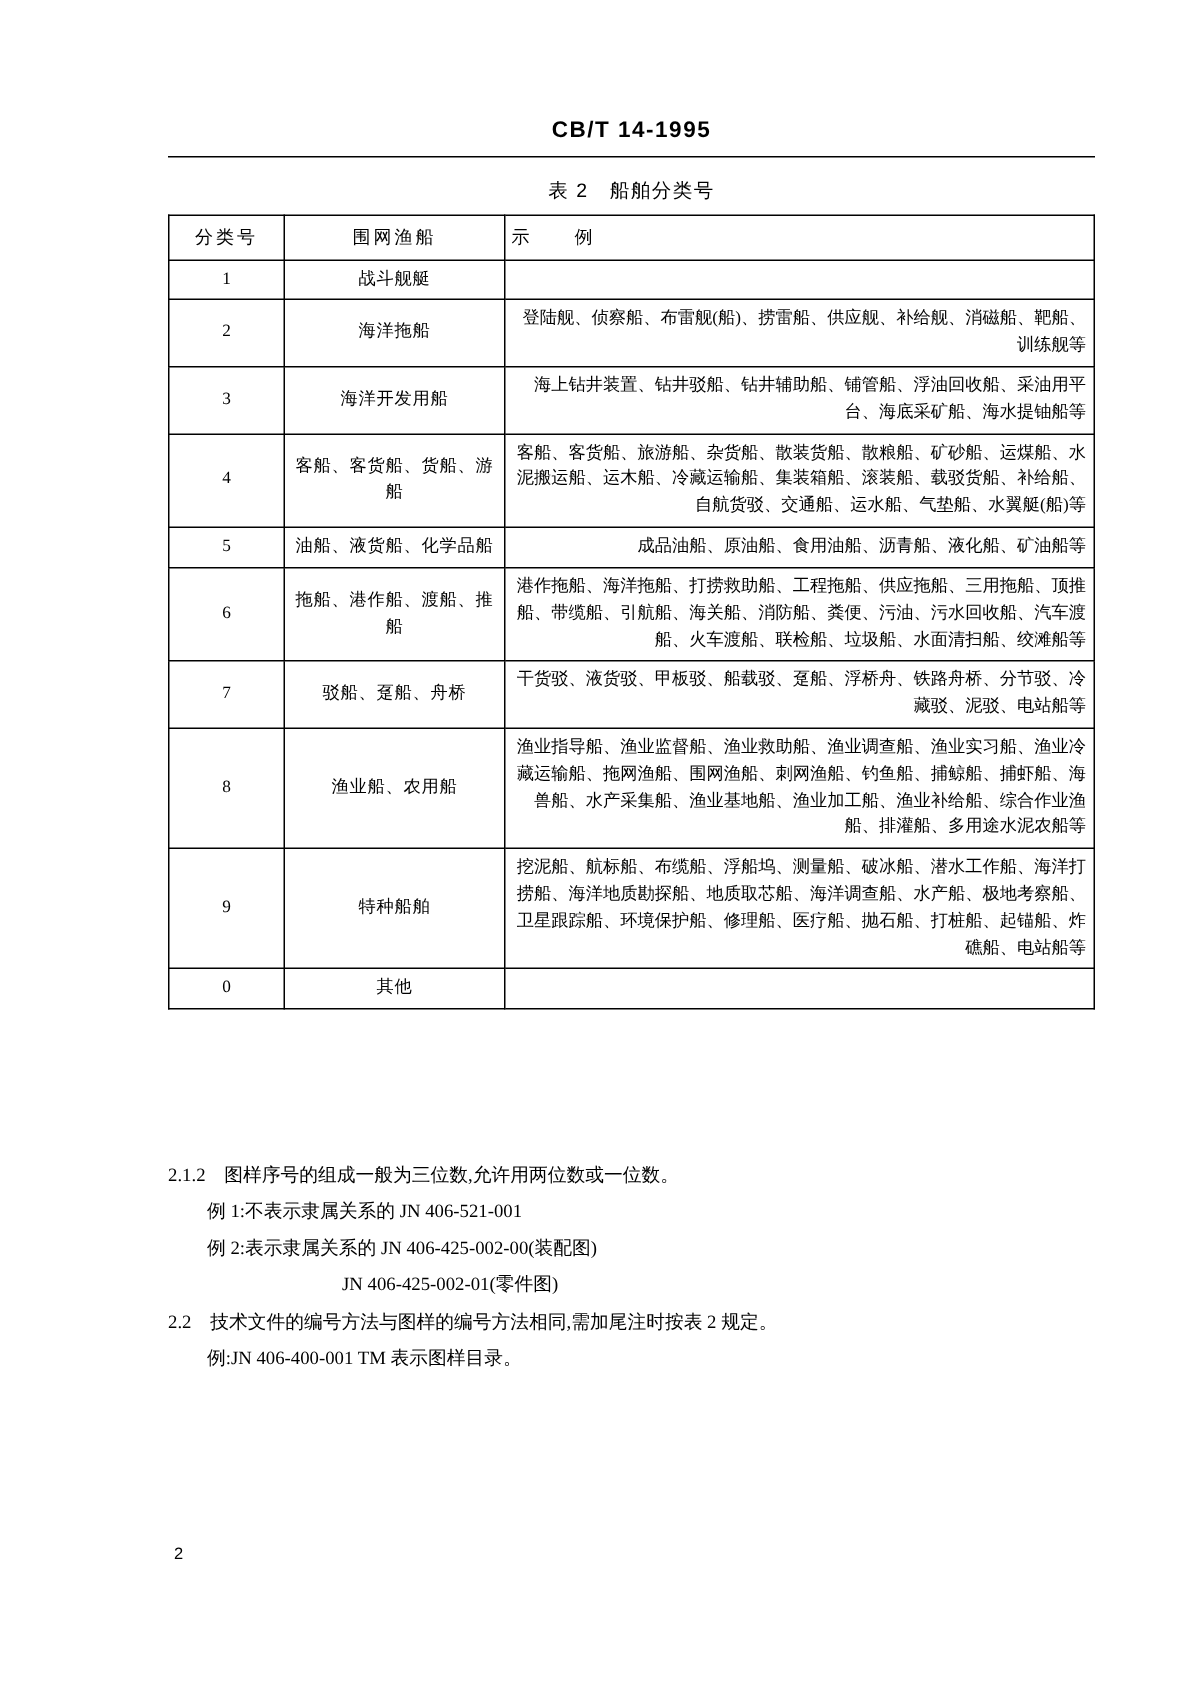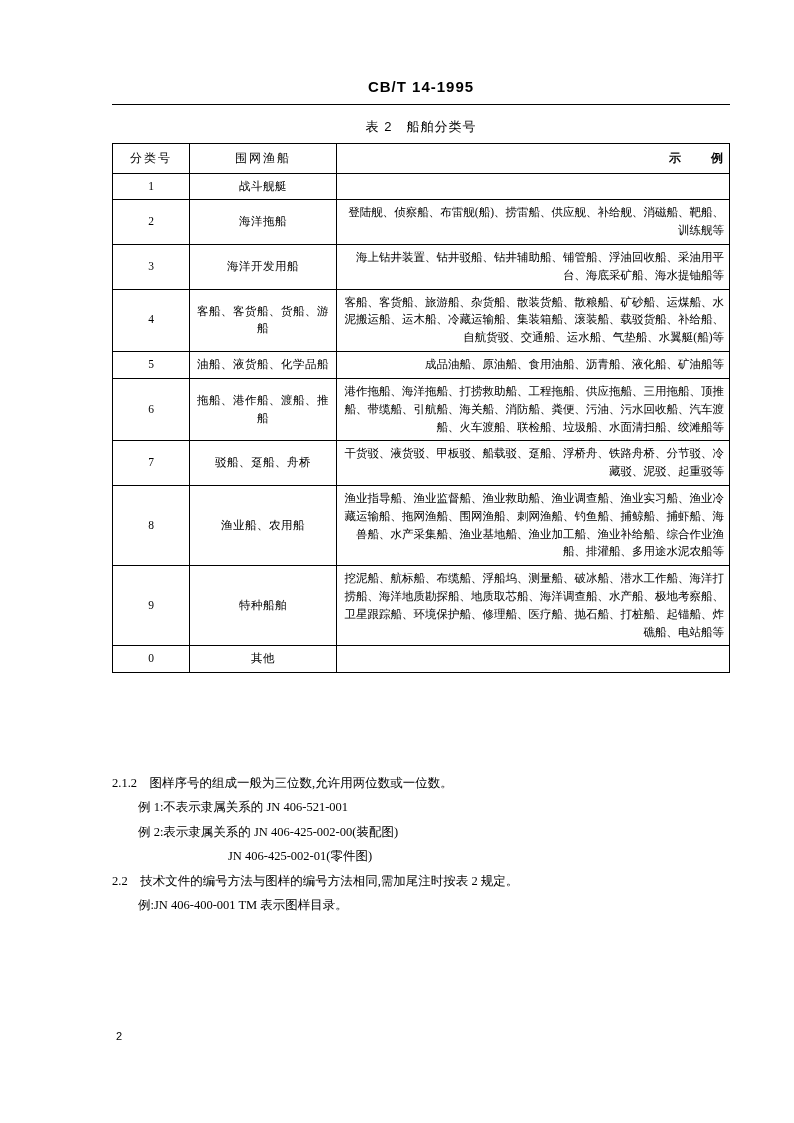--- a/index.html
+++ b/index.html
@@ -104,21 +104,21 @@
   <div class="header">CB/T 14-1995</div>
   <div class="header-rule"></div>
 
   <div class="table-title">表 2　船舶分类号</div>
 
   <table class="maintable">
     <thead>
       <tr>
         <td class="col-num">分类号</td>
         <td class="col-cat">围网渔船</td>
-        <td class="col-ex" style="text-align:right;font-weight:bold;">示　　例</td>
+        <td class="col-ex" style="text-align:left;">示　　例</td>
       </tr>
     </thead>
     <tbody>
       <tr>
         <td class="col-num">1</td>
         <td class="col-cat">战斗舰艇</td>
         <td class="col-ex center"></td>
       </tr>
       <tr>
         <td class="col-num">2</td>
@@ -141,21 +141,21 @@
         <td class="col-ex">成品油船、原油船、食用油船、沥青船、液化船、矿油船等</td>
       </tr>
       <tr>
         <td class="col-num">6</td>
         <td class="col-cat">拖船、港作船、渡船、推船</td>
         <td class="col-ex">港作拖船、海洋拖船、打捞救助船、工程拖船、供应拖船、三用拖船、顶推船、带缆船、引航船、海关船、消防船、粪便、污油、污水回收船、汽车渡船、火车渡船、联检船、垃圾船、水面清扫船、绞滩船等</td>
       </tr>
       <tr>
         <td class="col-num">7</td>
         <td class="col-cat">驳船、趸船、舟桥</td>
-        <td class="col-ex">干货驳、液货驳、甲板驳、船载驳、趸船、浮桥舟、铁路舟桥、分节驳、冷藏驳、泥驳、起重驳等</td>
+        <td class="col-ex">干货驳、液货驳、甲板驳、船载驳、趸船、浮桥舟、铁路舟桥、分节驳、冷藏驳、泥驳、电站船等</td>
       </tr>
       <tr>
         <td class="col-num">8</td>
         <td class="col-cat">渔业船、农用船</td>
         <td class="col-ex">渔业指导船、渔业监督船、渔业救助船、渔业调查船、渔业实习船、渔业冷藏运输船、拖网渔船、围网渔船、刺网渔船、钓鱼船、捕鲸船、捕虾船、海兽船、水产采集船、渔业基地船、渔业加工船、渔业补给船、综合作业渔船、排灌船、多用途水泥农船等</td>
       </tr>
       <tr>
         <td class="col-num">9</td>
         <td class="col-cat">特种船舶</td>
         <td class="col-ex">挖泥船、航标船、布缆船、浮船坞、测量船、破冰船、潜水工作船、海洋打捞船、海洋地质勘探船、地质取芯船、海洋调查船、水产船、极地考察船、卫星跟踪船、环境保护船、修理船、医疗船、抛石船、打桩船、起锚船、炸礁船、电站船等</td>

